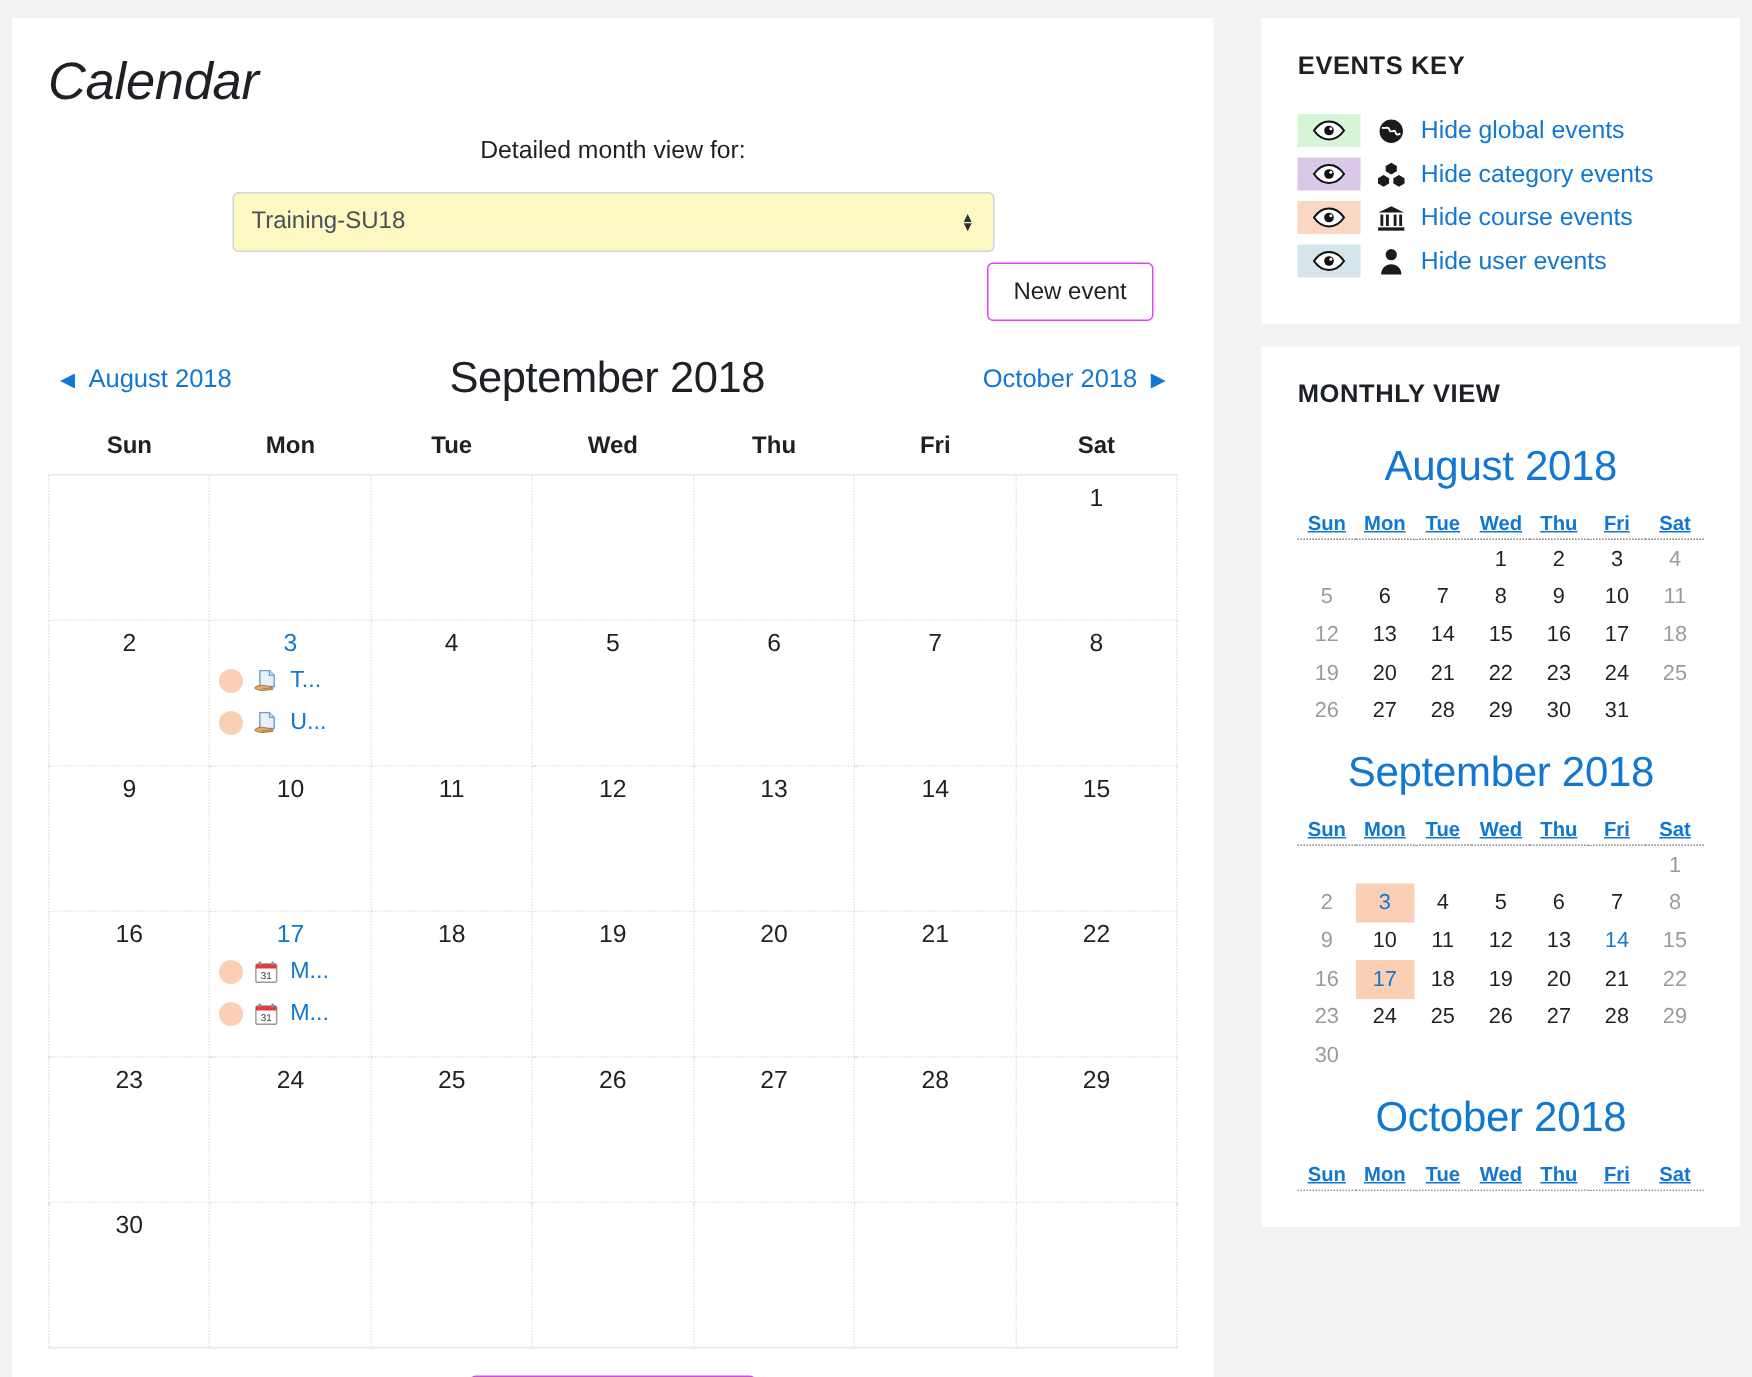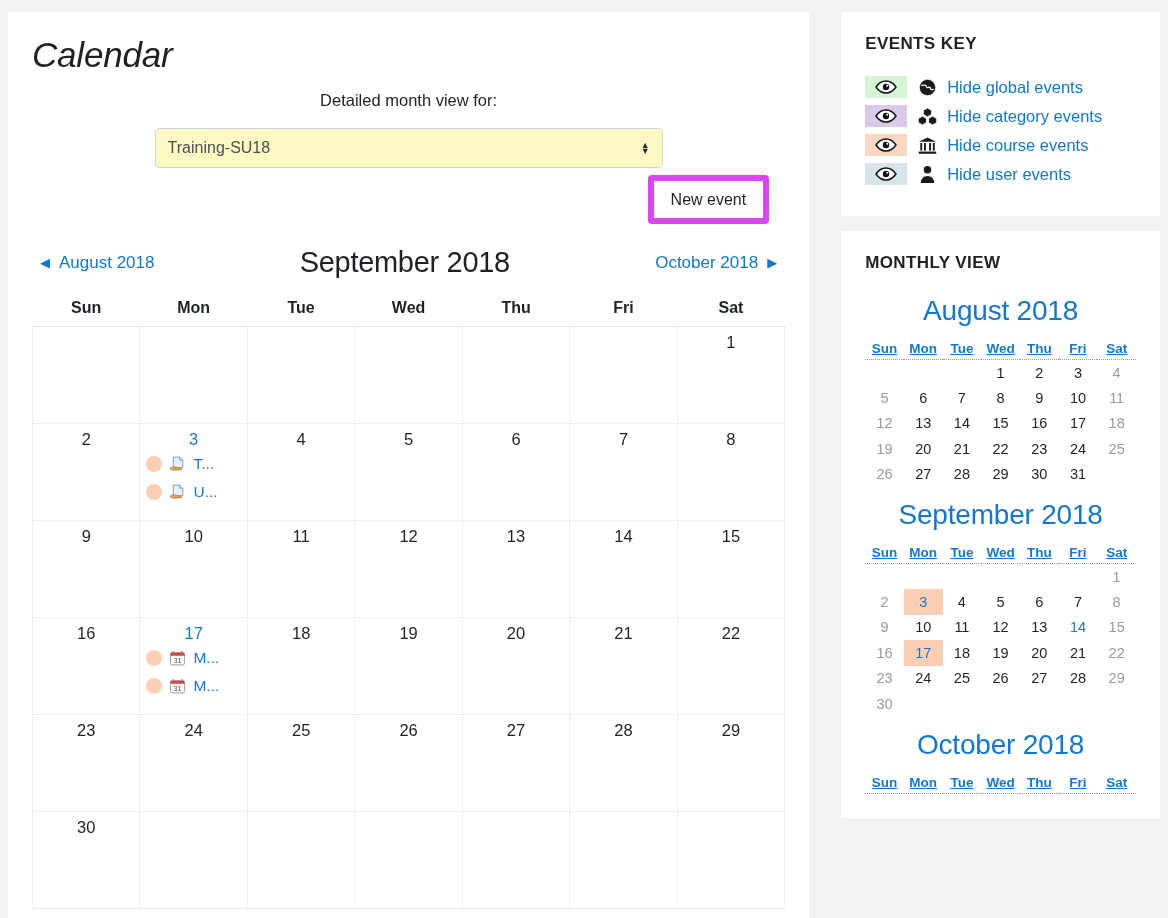--- a/index.html
+++ b/index.html
@@ -70,21 +70,21 @@
     color: #2c3135;
   }
   .newevent-row {
     display: flex;
     justify-content: flex-end;
     padding-right: 16px;
     margin-top: 7px;
   }
   .btn {
     background: #fff;
-    border: 6px solid #d946ef;
+    border: 1px solid #d946ef;
     border-radius: 4px;
     padding: 9px 17px;
     font-size: 16px;
     color: #1d2125;
     font-family: "Liberation Sans", sans-serif;
     cursor: pointer;
     line-height: 1.2;
   }
 
   .month-nav {

